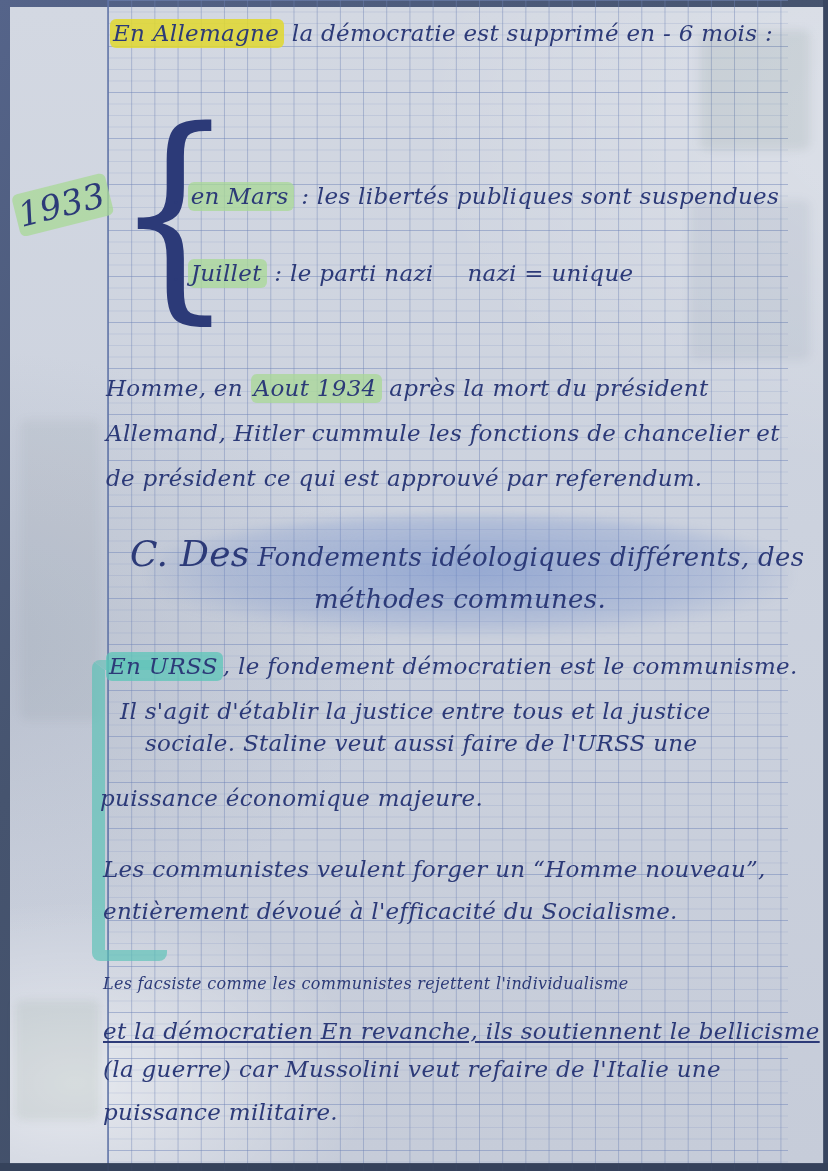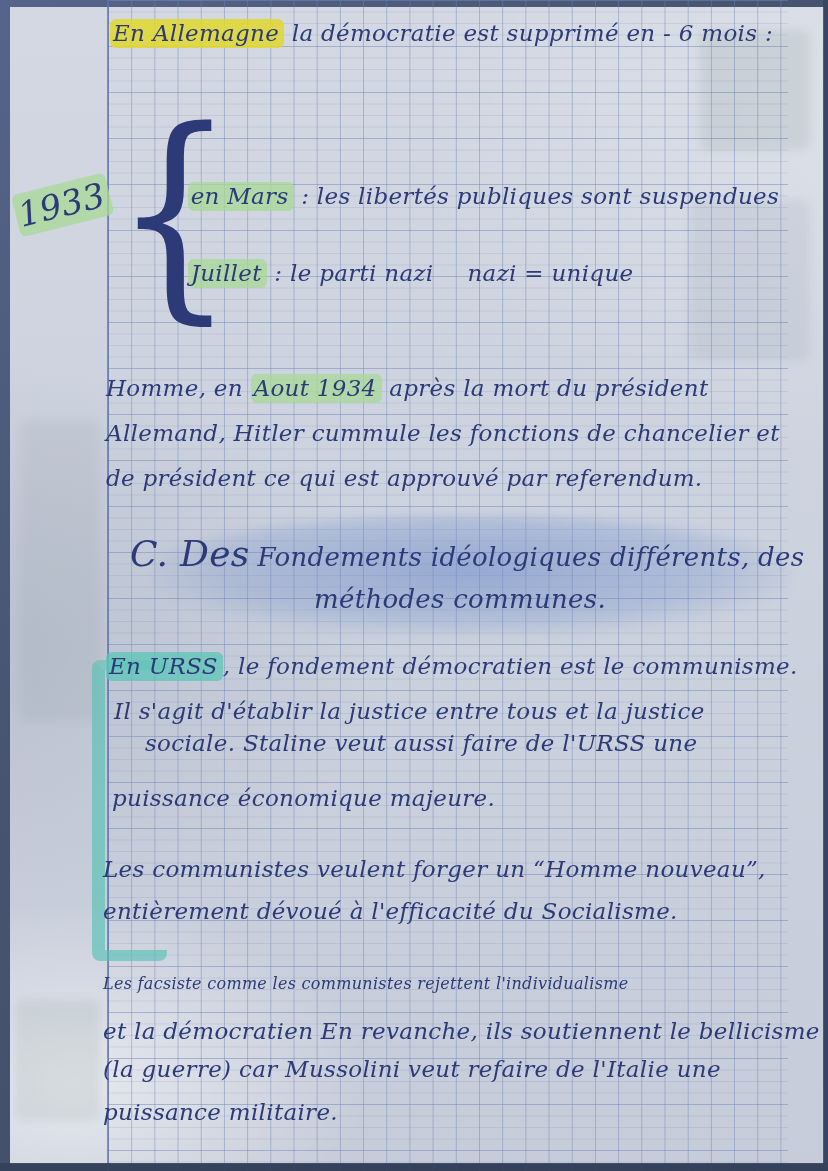--- a/index.html
+++ b/index.html
@@ -98,27 +98,27 @@
   <div class="ink heading" style="top:584px;">méthodes communes.</div>
   <div class="ink heading" style="top:533px;">
     <span class="lead">C. Des</span><span>Fondements idéologiques différents, des</span>
   </div>
 
   <div class="teal-bracket"></div>
 
   <div class="ink" style="left:106px;top:653px;">
     <span class="hl hl-teal">En URSS</span><span>, le fondement démocratien est le communisme.</span>
   </div>
-  <div class="ink" style="left:114px;top:698px;">Il s'agit d'établir la justice entre tous et la justice</div>
+  <div class="ink" style="left:120px;top:698px;">Il s'agit d'établir la justice entre tous et la justice</div>
   <div class="ink" style="left:106px;top:730px;padding-left:39px;">sociale. Staline veut aussi faire de l'URSS une</div>
-  <div class="ink" style="left:112px;top:785px;">puissance économique majeure.</div>
+  <div class="ink" style="left:100px;top:785px;">puissance économique majeure.</div>
 
   <div class="ink" style="left:103px;top:898px;">entièrement dévoué à l'efficacité du Socialisme.</div>
   <div class="ink" style="left:103px;top:856px;">Les communistes veulent forger un “Homme nouveau”,</div>
 
   <div class="ink" style="left:103px;top:974px;font-size:16px;">Les facsiste comme les communistes rejettent l'individualisme</div>
-  <div class="ink" style="left:103px;top:1018px;">et la démocratien En revanche, ils soutiennent le bellicisme</div>
+  <div class="ink" style="left:103px;top:1018px;text-decoration:underline;">et la démocratien En revanche, ils soutiennent le bellicisme</div>
   <div class="ink" style="left:103px;top:1099px;">puissance militaire.</div>
   <div class="ink" style="left:103px;top:1056px;">(la guerre) car Mussolini veut refaire de l'Italie une</div>
 
   <div class="edge-right"></div>
   <div class="edge-bottom"></div>
 </div>
 
 </body></html>

